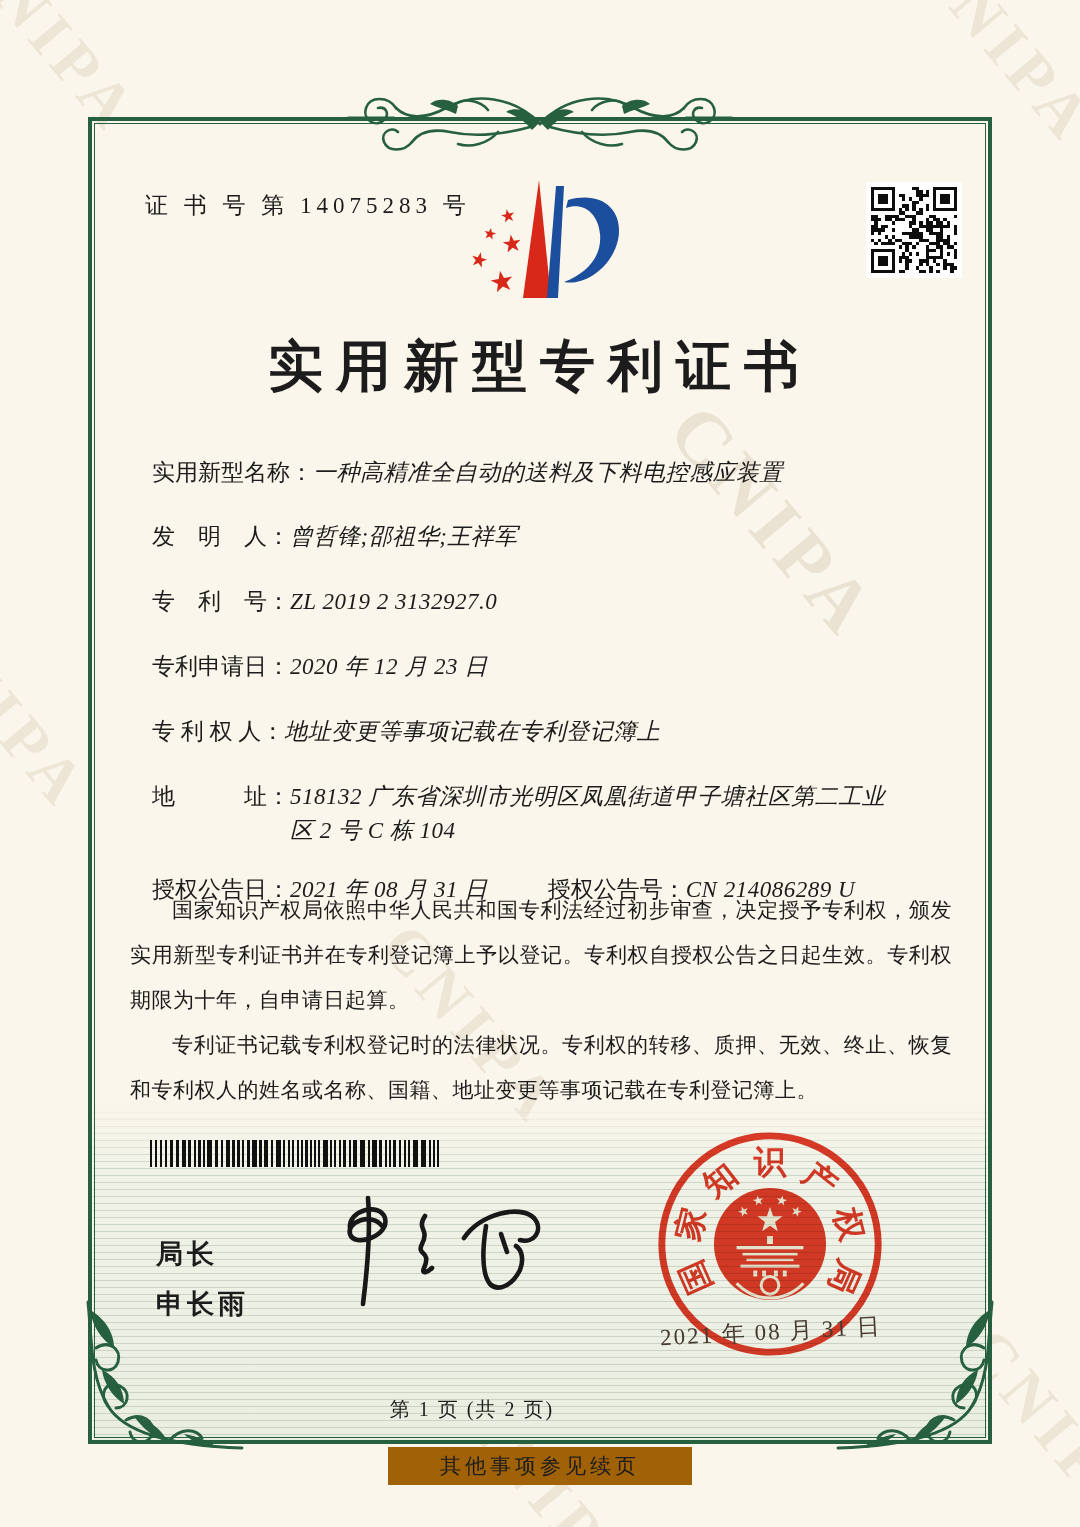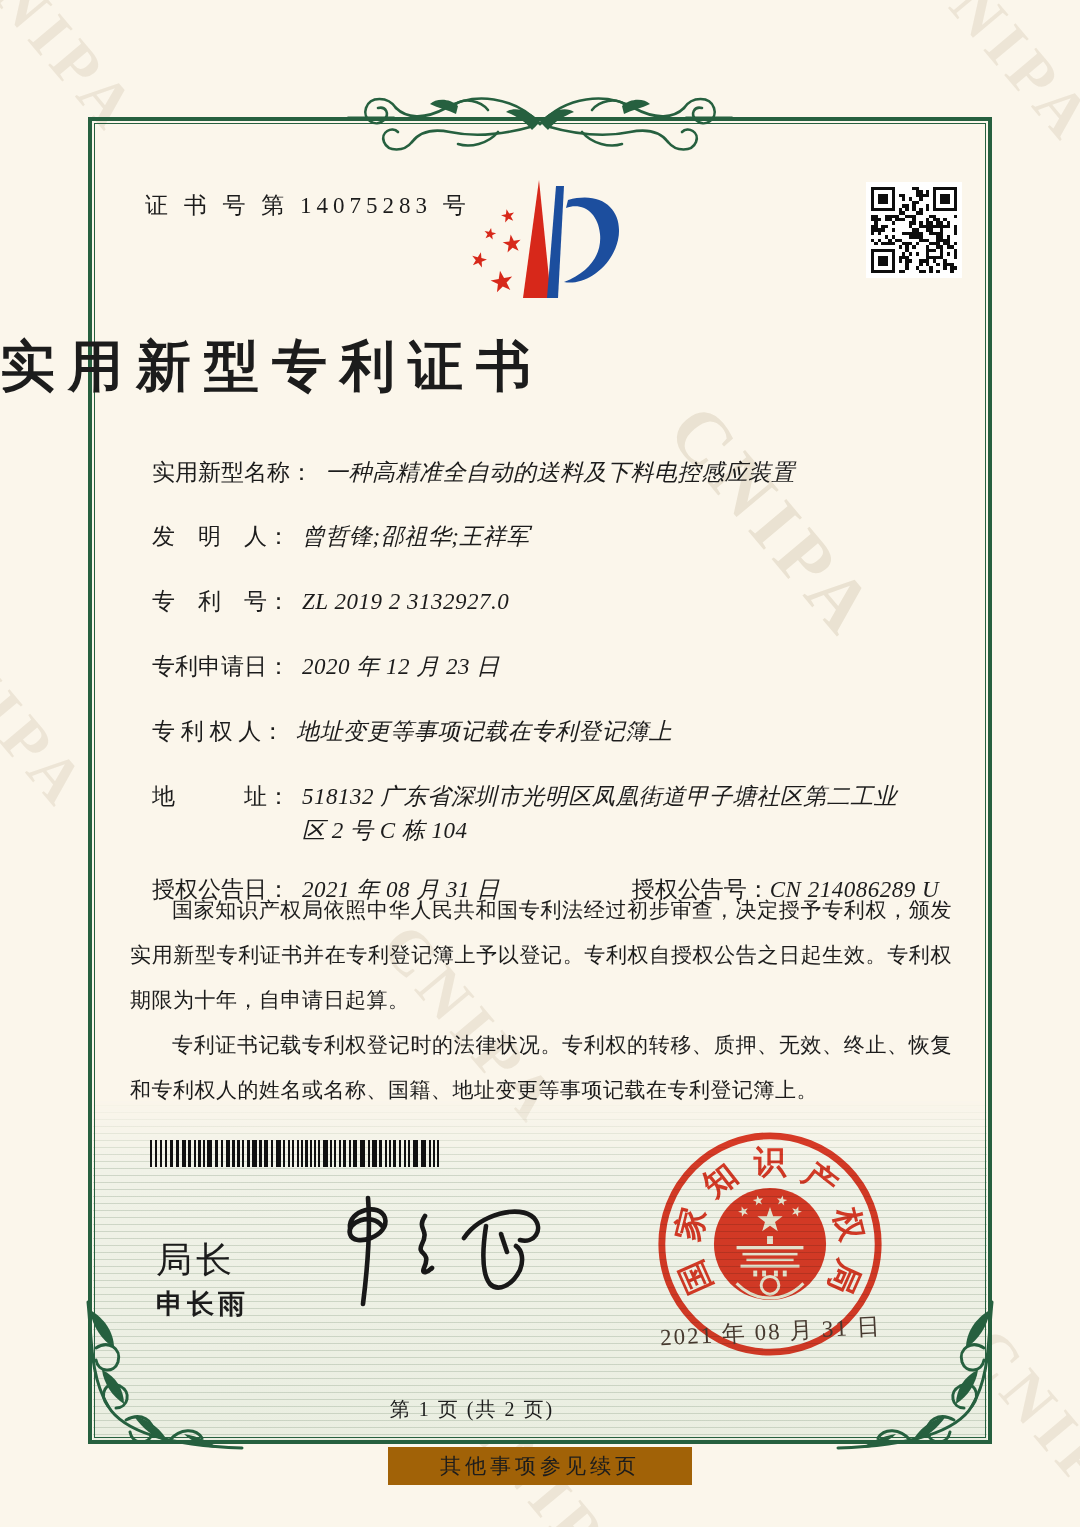--- a/index.html
+++ b/index.html
@@ -64,46 +64,46 @@
   
   .cert-no{
     position:absolute;left:145px;top:190px;
     font-size:23px;letter-spacing:5px;
     z-index:5;
   }
   .logo{position:absolute;left:452px;top:176px;z-index:5;}
   .qr{position:absolute;left:866px;top:182px;width:96px;height:96px;background:#fff;padding:5px;z-index:5;}
   .title{
     position:absolute;left:0;top:330px;width:1080px;
-    text-align:left;
+    text-align:center;
     font-size:55px;font-weight:bold;letter-spacing:13px;
     z-index:5;
   }
 
   
   .rows{position:absolute;left:152px;top:456px;width:800px;z-index:5;}
-  .row{display:flex;margin-bottom:31px;font-size:23px;line-height:34px;gap:12px;}
+  .row{display:flex;margin-bottom:31px;font-size:23px;line-height:34px;}
   .row .lbl{flex:0 0 auto;white-space:nowrap;}
   .row .val{width:600px;letter-spacing:0.5px;font-style:italic;}
   .row.r1{margin-bottom:30px;}
   .row.grant{margin-top:-6px;}
   .row.grant .val{width:auto;}
-  .row.grant .pair2{margin-left:120px;display:flex;justify-content:center;}
+  .row.grant .pair2{margin-left:60px;display:flex;justify-content:center;}
 
   
   .bodytext{
     position:absolute;left:130px;top:888px;width:822px;
     font-size:21px;line-height:45px;
     z-index:5;
   }
   .bodytext p{text-indent:2em;text-align:justify;letter-spacing:0.5px;}
 
   
   .barcode{position:absolute;left:150px;top:1140px;z-index:6;}
-  .issuer-role{position:absolute;left:156px;top:1236px;font-family:"Liberation Sans",sans-serif;font-weight:400;font-size:36px;letter-spacing:4px;z-index:6;}
+  .issuer-role{position:absolute;left:156px;top:1236px;font-family:"Liberation Sans",sans-serif;font-weight:700;font-size:27px;letter-spacing:4px;z-index:6;}
   .issuer-name{position:absolute;left:156px;top:1286px;font-family:Liberation Sans, sans-serif;font-weight:600;font-size:27px;letter-spacing:4px;z-index:6;}
   .signature{position:absolute;left:288px;top:1192px;z-index:6;}
   .seal{position:absolute;left:652px;top:1126px;width:236px;height:236px;z-index:7;mix-blend-mode:multiply;opacity:0.94;}
   .seal-date{
     position:absolute;left:660px;top:1316px;width:240px;
     font-size:23px;letter-spacing:2px;color:#46392f;
     transform:rotate(-3deg);
     z-index:8;white-space:nowrap;
   }
   .pageno{position:absolute;left:0;top:1396px;width:944px;text-align:center;font-size:20px;letter-spacing:2px;z-index:6;}

